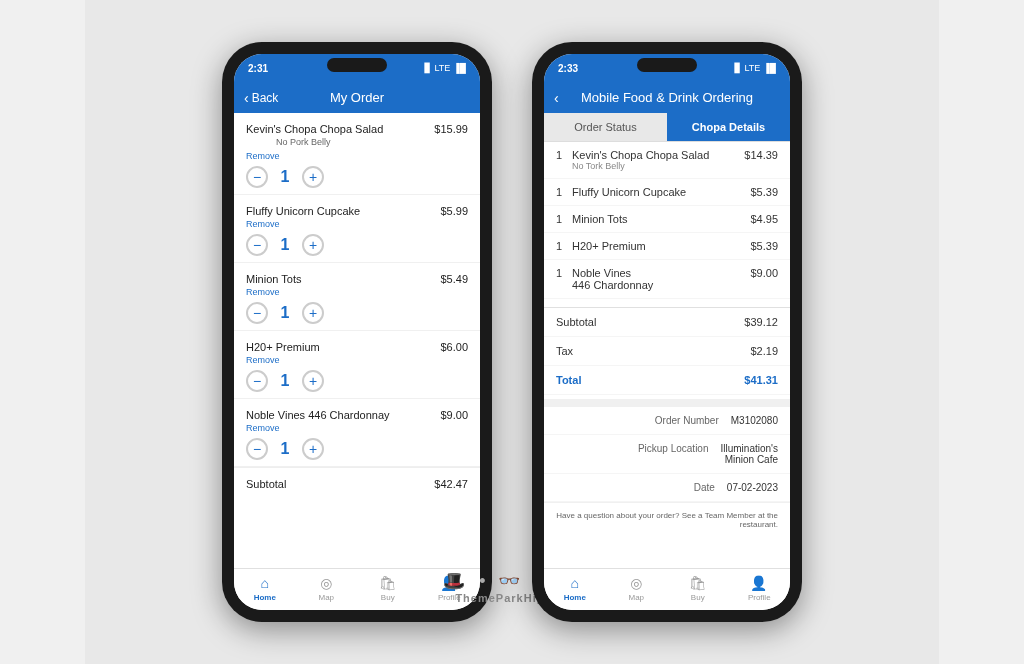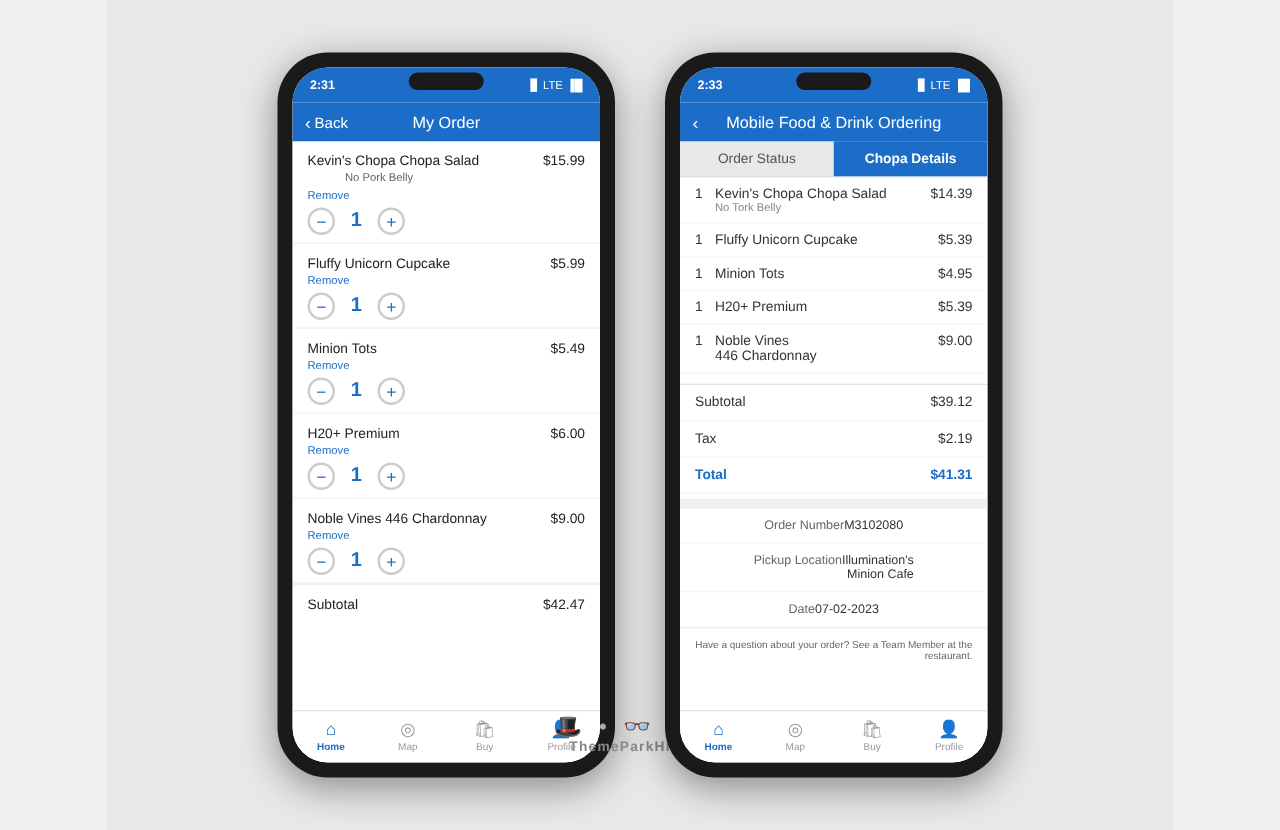--- a/index.html
+++ b/index.html
@@ -268,25 +268,26 @@
     .summary-row.total {
       color: #1c6dc7;
       font-weight: 600;
     }
     .info-section {
       margin-top: 4px;
       border-top: 8px solid #f0f0f0;
     }
     .info-row {
       display: flex;
-      justify-content: center;
+      justify-content: flex-end;
       padding: 8px 12px;
       font-size: 11px;
       color: #333;
       border-bottom: 1px solid #f5f5f5;
+      gap: 12px;
     }
     .info-label {
       color: #666;
       font-size: 10px;
     }
     .info-value {
       font-size: 10px;
       color: #333;
       text-align: right;
     }

